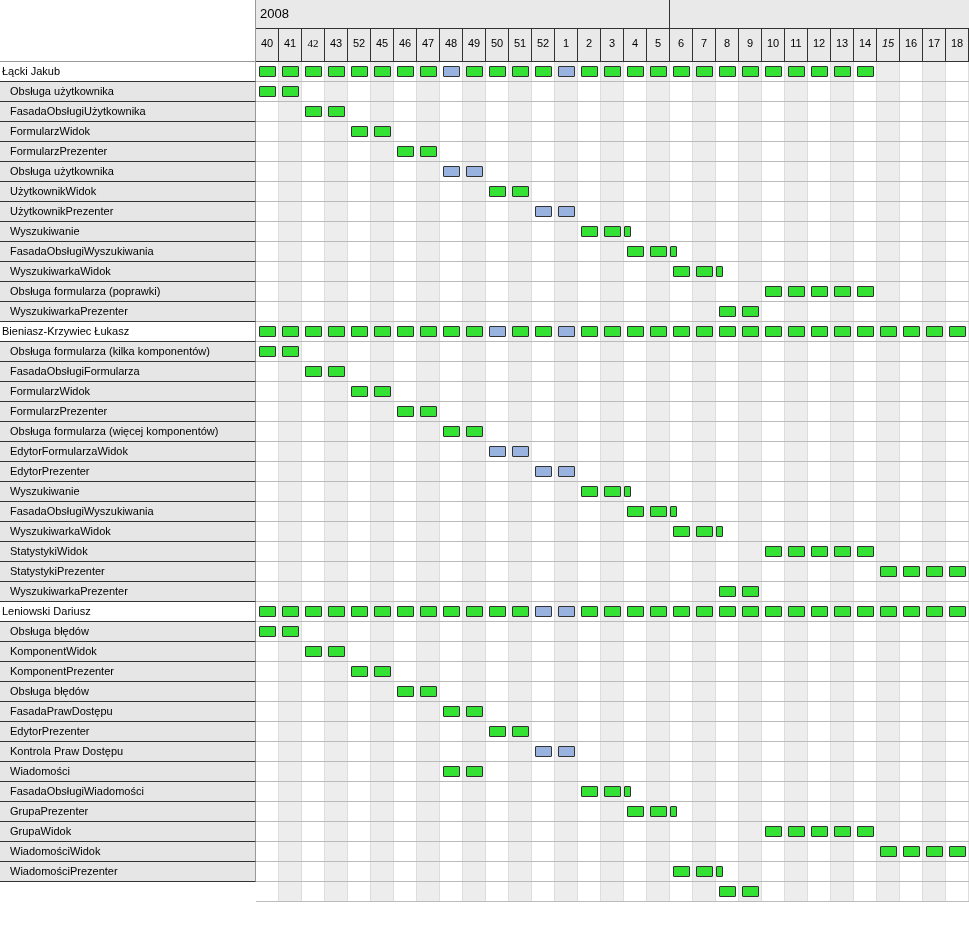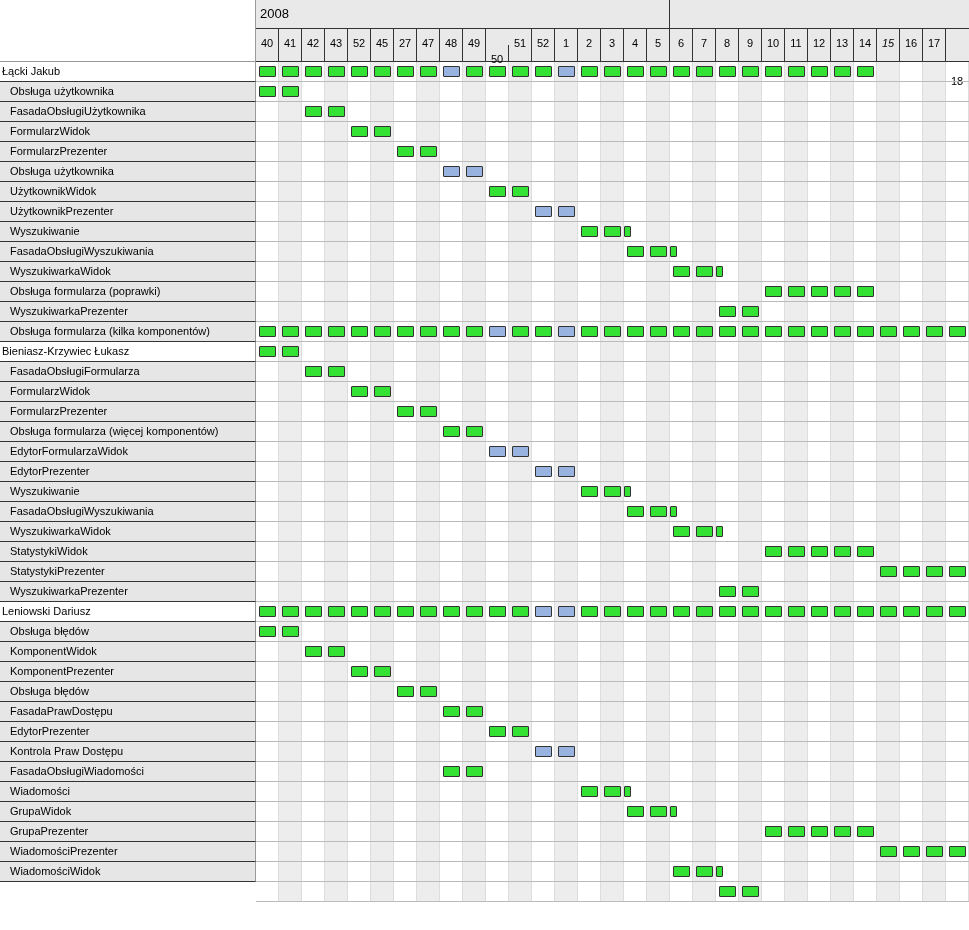--- a/index.html
+++ b/index.html
@@ -73,87 +73,87 @@
         <div class="row sub">FormularzWidok</div>
         <div class="row sub">FormularzPrezenter</div>
         <div class="row sub">Obsługa użytkownika</div>
         <div class="row sub">UżytkownikWidok</div>
         <div class="row sub">UżytkownikPrezenter</div>
         <div class="row sub">Wyszukiwanie</div>
         <div class="row sub">FasadaObsługiWyszukiwania</div>
         <div class="row sub">WyszukiwarkaWidok</div>
         <div class="row sub">Obsługa formularza (poprawki)</div>
         <div class="row sub">WyszukiwarkaPrezenter</div>
+        <div class="row group">Bieniasz-Krzywiec Łukasz</div>
         <div class="row sub">Obsługa formularza (kilka komponentów)</div>
-        <div class="row group">Bieniasz-Krzywiec Łukasz</div>
         <div class="row sub">FasadaObsługiFormularza</div>
         <div class="row sub">FormularzWidok</div>
         <div class="row sub">FormularzPrezenter</div>
         <div class="row sub">Obsługa formularza (więcej komponentów)</div>
         <div class="row sub">EdytorFormularzaWidok</div>
         <div class="row sub">EdytorPrezenter</div>
         <div class="row sub">Wyszukiwanie</div>
         <div class="row sub">FasadaObsługiWyszukiwania</div>
         <div class="row sub">WyszukiwarkaWidok</div>
         <div class="row sub">StatystykiWidok</div>
         <div class="row sub">StatystykiPrezenter</div>
         <div class="row sub">WyszukiwarkaPrezenter</div>
         <div class="row group">Leniowski Dariusz</div>
         <div class="row sub">Obsługa błędów</div>
         <div class="row sub">KomponentWidok</div>
         <div class="row sub">KomponentPrezenter</div>
         <div class="row sub">Obsługa błędów</div>
         <div class="row sub">FasadaPrawDostępu</div>
         <div class="row sub">EdytorPrezenter</div>
         <div class="row sub">Kontrola Praw Dostępu</div>
+        <div class="row sub">Wiadomości</div>
         <div class="row sub">FasadaObsługiWiadomości</div>
-        <div class="row sub">Wiadomości</div>
+        <div class="row sub">GrupaPrezenter</div>
         <div class="row sub">GrupaWidok</div>
-        <div class="row sub">GrupaPrezenter</div>
+        <div class="row sub">WiadomościWidok</div>
         <div class="row sub">WiadomościPrezenter</div>
-        <div class="row sub">WiadomościWidok</div>
       </div>
   </div>
   <div class="right-col">
     <div class="header">
       <div class="year-row" id="year-row">
           <div class="year-cell" style="width: 414px;">2008</div>
         </div>
       <div class="week-row" id="week-row">
           <div class="week-cell" style="width: 23px;">40</div>
           <div class="week-cell" style="width: 23px;">41</div>
-          <div class="week-cell" style="width: 23px;">42</div>
+          <div class="week-cell" style="width: 23px; font-family: Liberation Serif, serif;">42</div>
           <div class="week-cell" style="width: 23px;">43</div>
           <div class="week-cell" style="width: 23px;">52</div>
           <div class="week-cell" style="width: 23px;">45</div>
-          <div class="week-cell" style="width: 23px;">27</div>
+          <div class="week-cell" style="width: 23px;">46</div>
           <div class="week-cell" style="width: 23px;">47</div>
           <div class="week-cell" style="width: 23px;">48</div>
           <div class="week-cell" style="width: 23px;">49</div>
-          <div class="week-cell" style="width: 23px; margin-top: 16px;">50</div>
+          <div class="week-cell" style="width: 23px;">50</div>
           <div class="week-cell" style="width: 23px;">51</div>
           <div class="week-cell" style="width: 23px; text-align: center;">52</div>
           <div class="week-cell" style="width: 23px;">1</div>
           <div class="week-cell" style="width: 23px;">2</div>
           <div class="week-cell" style="width: 23px;">3</div>
           <div class="week-cell" style="width: 23px;">4</div>
           <div class="week-cell" style="width: 23px;">5</div>
           <div class="week-cell" style="width: 23px;">6</div>
           <div class="week-cell" style="width: 23px;">7</div>
           <div class="week-cell" style="width: 23px;">8</div>
           <div class="week-cell" style="width: 23px;">9</div>
           <div class="week-cell" style="width: 23px; text-align: center;">10</div>
           <div class="week-cell" style="width: 23px;">11</div>
           <div class="week-cell" style="width: 23px;">12</div>
           <div class="week-cell" style="width: 23px;">13</div>
           <div class="week-cell" style="width: 23px;">14</div>
           <div class="week-cell" style="width: 23px; font-style: italic;">15</div>
           <div class="week-cell" style="width: 23px;">16</div>
           <div class="week-cell" style="width: 23px;">17</div>
-          <div class="week-cell" style="width: 23px; margin-top: 38px;">18</div>
+          <div class="week-cell" style="width: 23px;">18</div>
         </div>
     </div>
     <div class="rows-right" id="rows-right" style="height: 840px;">
       <div class="stripes" id="stripes">
           <div class="stripe" style="width: 23px;"></div>
           <div class="stripe alt" style="width: 23px;"></div>
           <div class="stripe" style="width: 23px;"></div>
           <div class="stripe alt" style="width: 23px;"></div>
           <div class="stripe" style="width: 23px;"></div>
           <div class="stripe alt" style="width: 23px;"></div>

